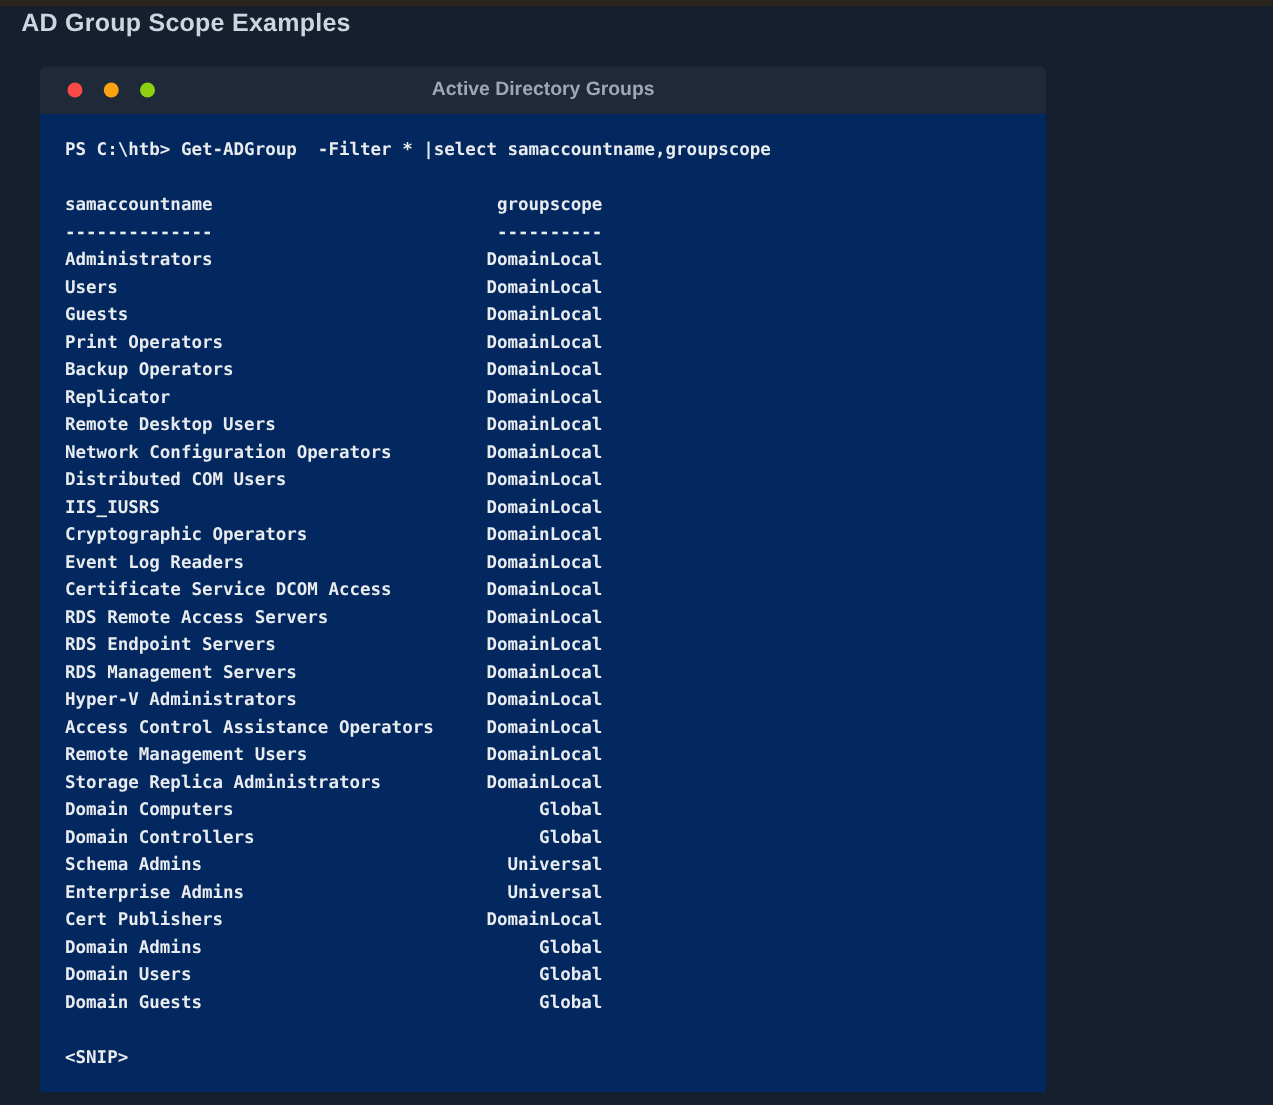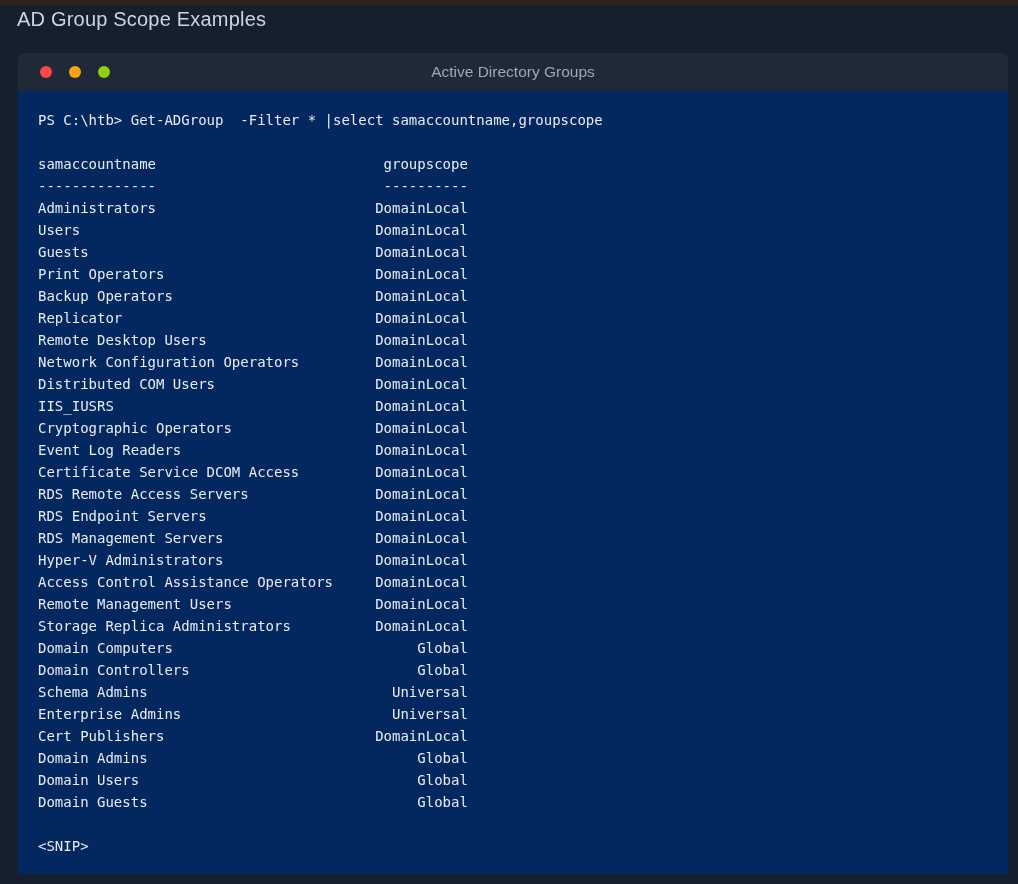--- a/index.html
+++ b/index.html
@@ -14,30 +14,31 @@
   .top-strip {
     position: absolute;
     left: 0; top: 0;
     width: 1018px; height: 5px;
     background: #2a241c;
   }
   .page-title {
     position: absolute;
     left: 17px; top: 8px;
     font-size: 20px;
-    font-weight: normal;
+    font-weight: bold;
     color: #ccd5e0;
     letter-spacing: 0.2px;
   }
   .terminal-window {
     position: absolute;
-    left: 18px; top: 53px;
-    width: 990px; height: 821px;
+    left: 32px; top: 53px;
+    width: 805px; height: 821px;
     border-radius: 6px 6px 2px 2px;
     overflow: hidden;
+    font-weight: bold;
   }
   .terminal-titlebar {
     position: relative;
     height: 38px;
     background: #1f2937;
   }
   .traffic-lights {
     position: absolute;
     left: 22px; top: 13px;
     display: flex;

